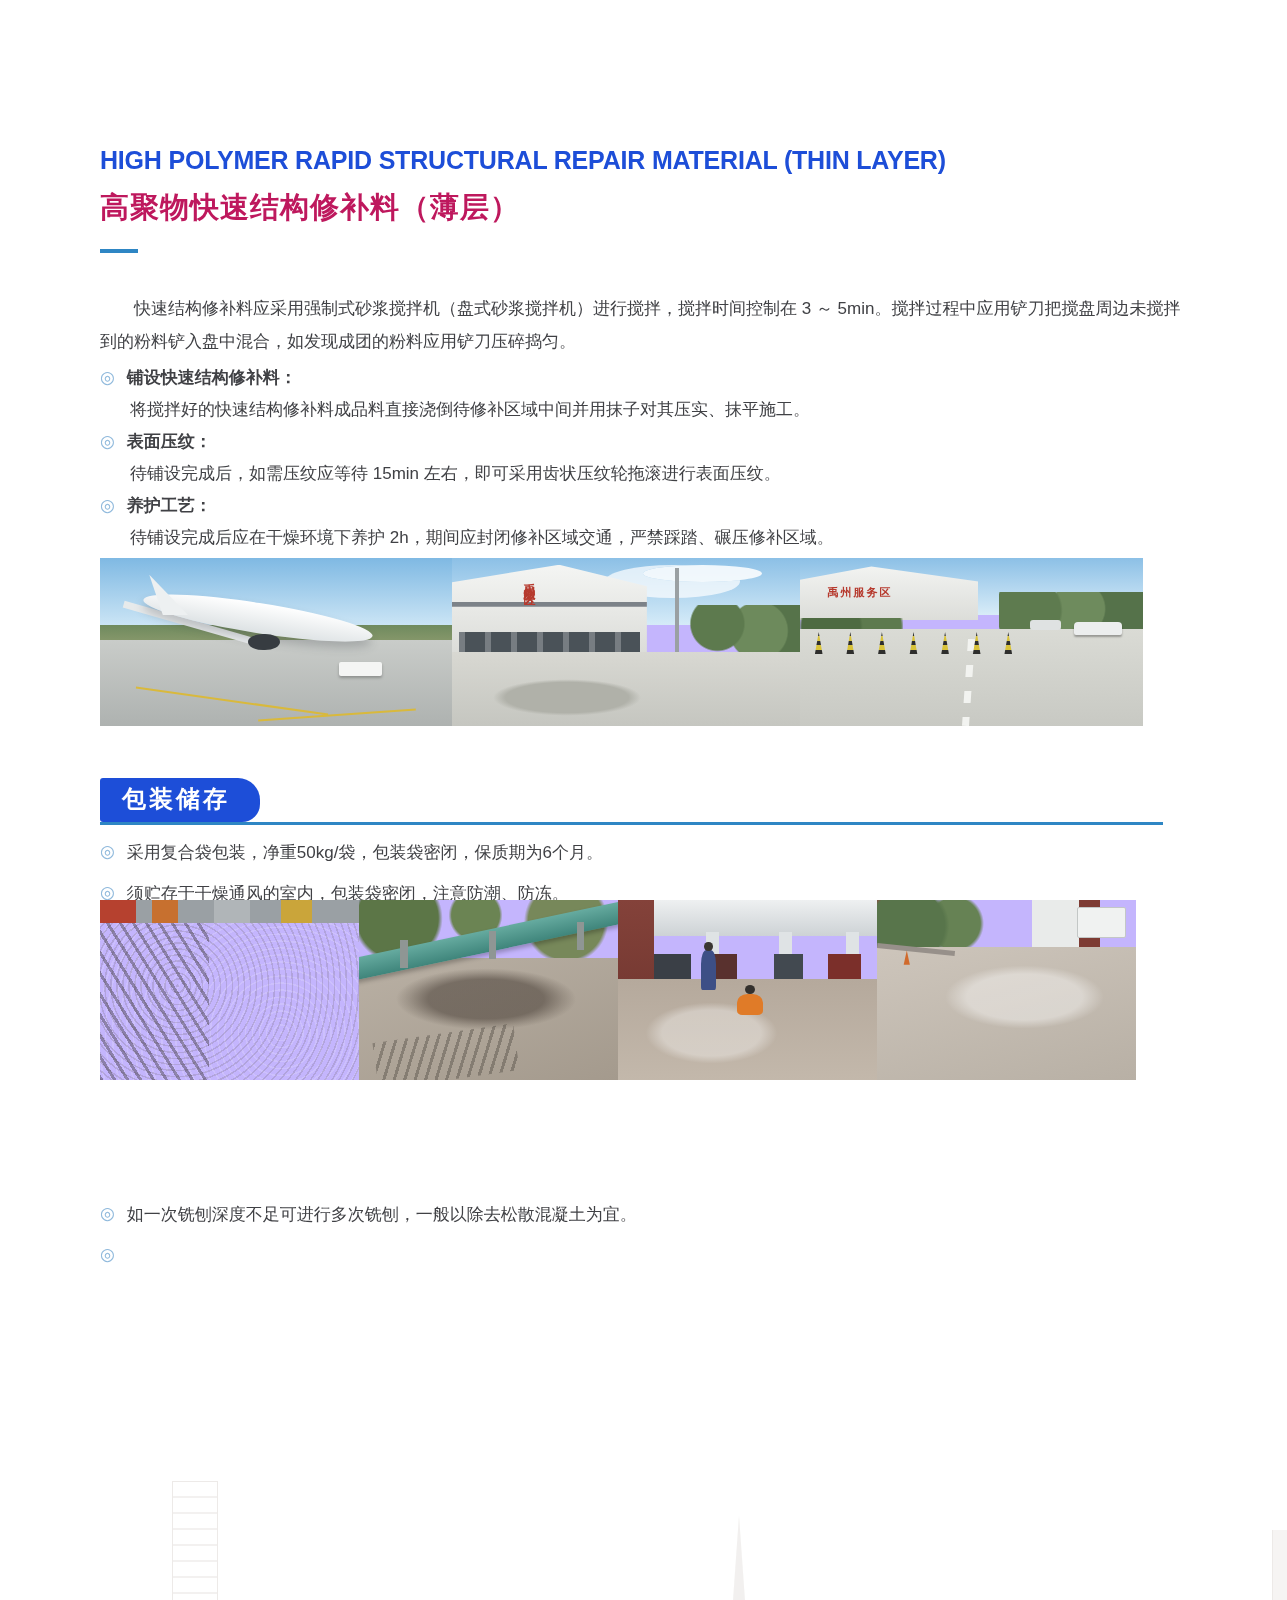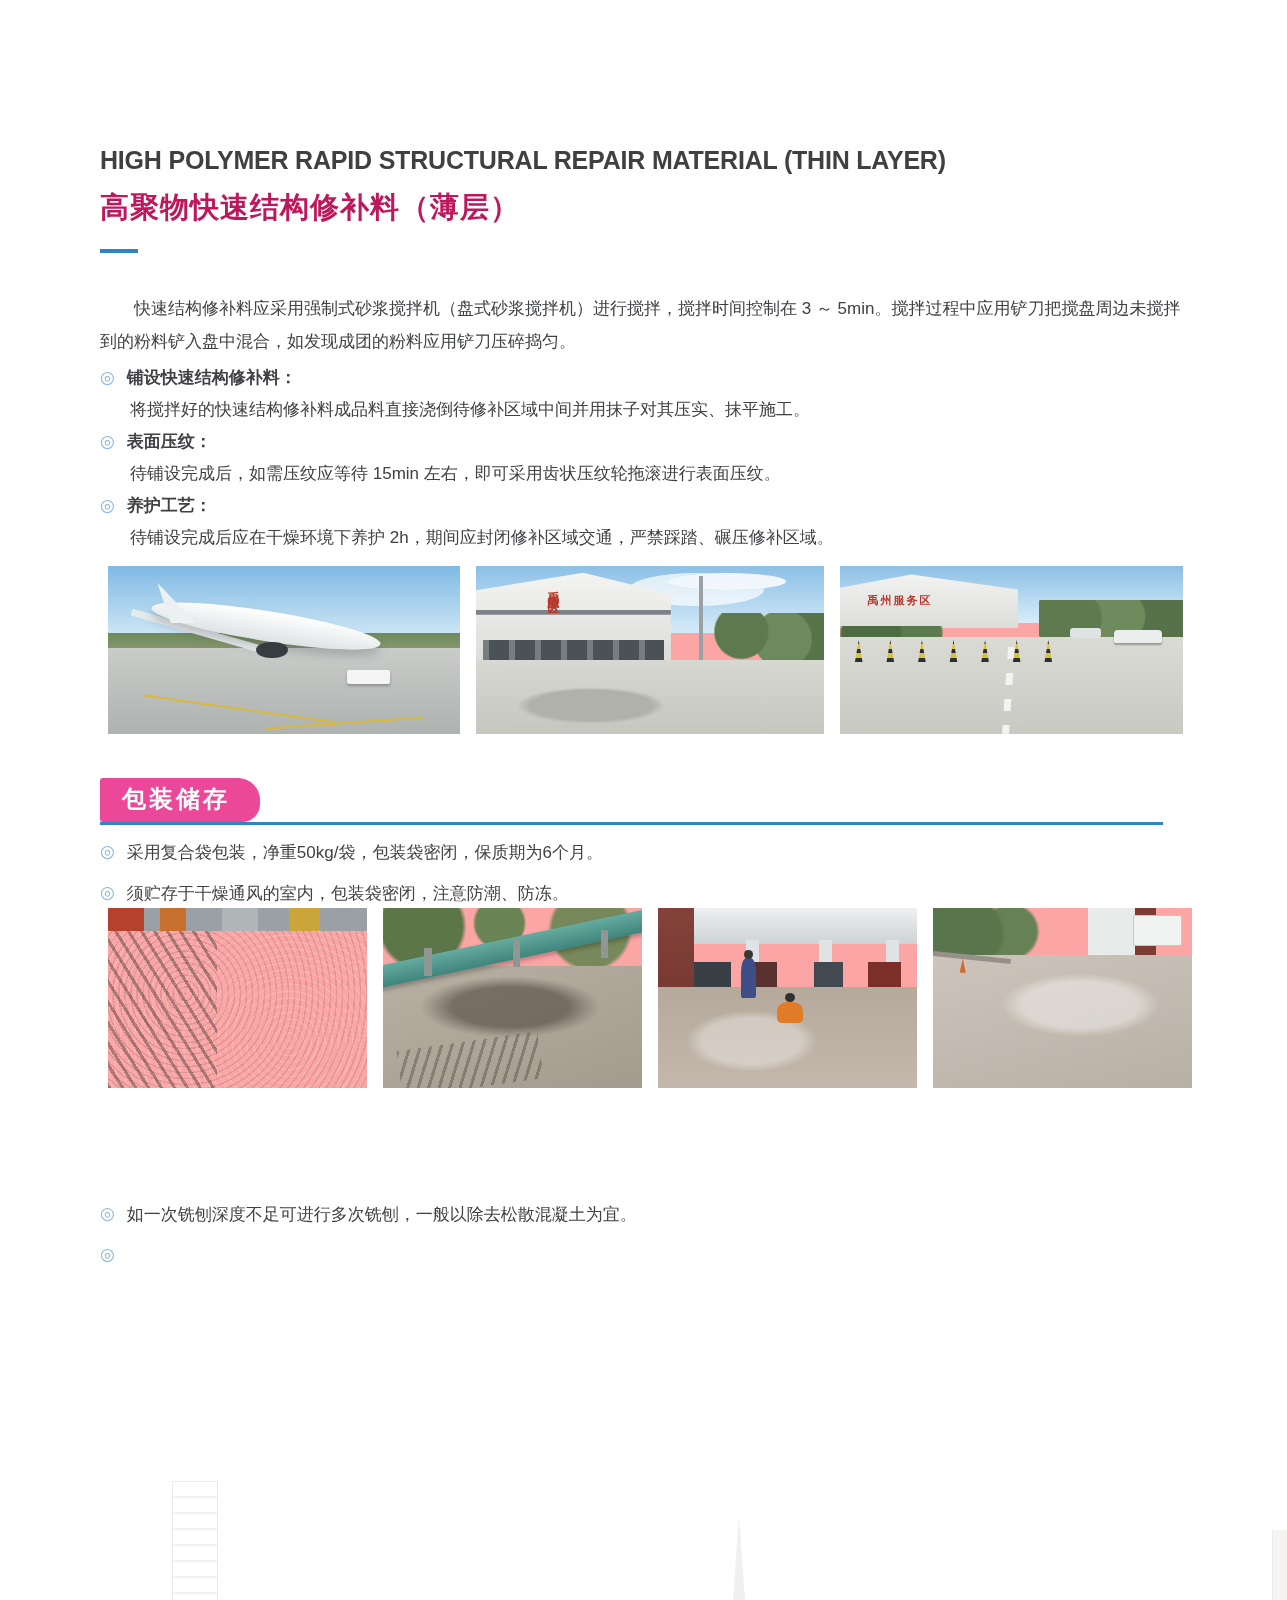--- a/index.html
+++ b/index.html
@@ -2,46 +2,46 @@
 <html><head>
 <meta charset="utf-8">
 <style>
   html,body{margin:0;padding:0;background:#fff;}
   .page{
     position:relative; width:1287px; height:1600px; background:#ffffff;
     font-family:"Liberation Sans","DejaVu Sans",sans-serif; overflow:hidden;
   }
   
   .title-en{position:absolute;left:100px;top:146px;margin:0;
-    font-size:25px;font-weight:700;color:#404040;letter-spacing:-0.2px;}
+    font-size:25px;font-weight:700;color:#1d4ed8;letter-spacing:-0.2px;}
   .title-zh{position:absolute;left:100px;top:188px;margin:0;
     font-size:29px;font-weight:700;color:#be185d;letter-spacing:1px;}
   .title-rule{position:absolute;left:100px;top:249px;width:38px;height:4px;background:#2e86c4;}
   
   .intro{position:absolute;left:100px;top:292px;width:1090px;margin:0;
     font-size:17px;line-height:33px;color:#404145;text-indent:2em;}
   .process{position:absolute;left:100px;top:362px;width:1090px;font-size:17px;color:#404145;}
   .p-row{display:flex;gap:12px;line-height:32px;align-items:flex-start;}
   .p-label{font-weight:700;}
   .p-desc{line-height:32px;padding-left:30px;}
   .b-icon{color:#8fb9dc;font-size:17px;line-height:32px;}
   
   .sec-head{position:absolute;left:100px;width:1063px;border-bottom:3px solid #2e86c4;}
-  .sec-tab{display:inline-block;background:#ec4899;color:#ffffff;
+  .sec-tab{display:inline-block;background:#1d4ed8;color:#ffffff;
     font-size:24px;font-weight:700;letter-spacing:3px;
     padding:5px 30px 7px 22px;border-radius:3px 22px 18px 3px;}
   .sec1{top:778px;} .sec2{top:1138px;}
   .bullets{position:absolute;left:100px;width:1063px;font-size:17px;color:#404145;}
   .bl1{top:836px;} .bl2{top:1198px;}
   .b-row{display:flex;gap:12px;line-height:33px;margin-bottom:8px;align-items:flex-start;}
   
   .row{position:absolute;left:100px;display:flex;}
   .row1{top:558px;height:168px;}
   .row2{top:900px;height:180px;}
-  figure.photo{margin:8px;position:relative;overflow:hidden;height:100%;background:#fca5a5;}
+  figure.photo{margin:0;position:relative;overflow:hidden;height:100%;background:#c4b5fd;}
   .ph1{width:352px;margin-right:6px;} .ph2{width:348px;margin-right:14px;} .ph3{width:343px;}
   .ph4{width:259px;margin-right:9px;} .ph4:last-child{margin-right:0;}
   figure.photo > div, figure.photo > span{position:absolute;}
   
   .p-airplane .sky{left:0;right:0;top:0;height:42%;background:linear-gradient(180deg,#7fb9e3,#cfe7f6);}
   .p-airplane .treeline{left:0;right:0;top:40%;height:10%;background:linear-gradient(180deg,#6f8a5e,#87986b);}
   .p-airplane .apron{left:0;right:0;top:49%;bottom:0;background:linear-gradient(180deg,#c9ccc9,#aeb2b0);}
   .p-airplane .fuselage{left:12%;top:27%;width:66%;height:18%;border-radius:50%;
      transform:rotate(9deg);background:linear-gradient(180deg,#ffffff,#dde2e4);box-shadow:0 6px 10px rgba(60,65,70,.25);}
   .p-airplane .tail-fin{left:14%;top:10%;width:11%;height:24%;background:#edf0f1;

